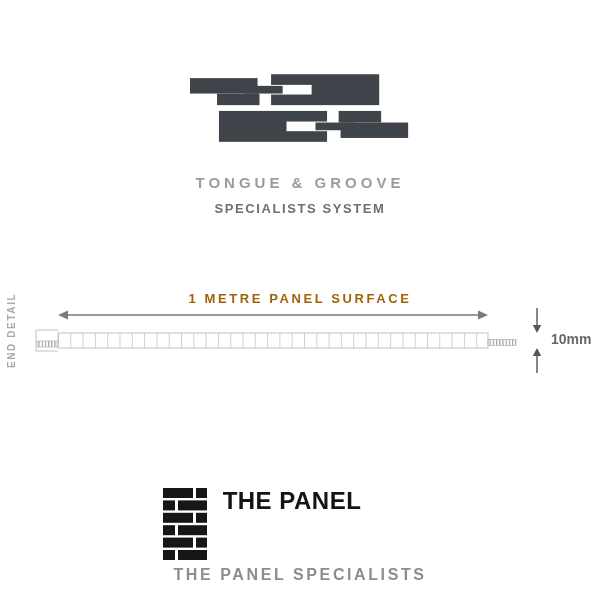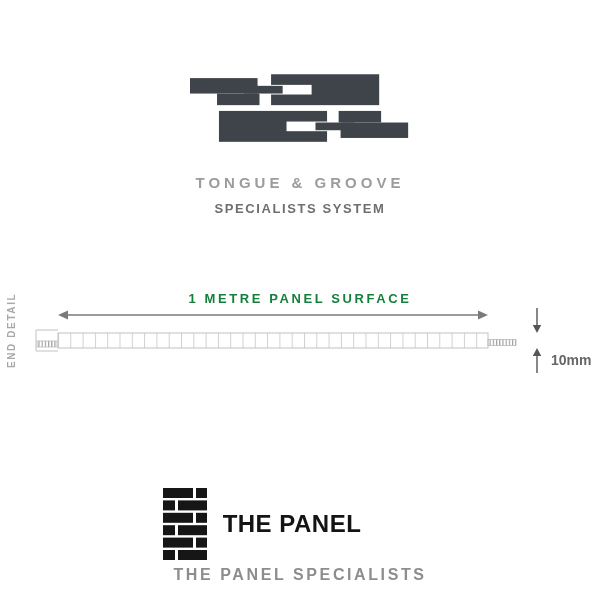--- a/index.html
+++ b/index.html
@@ -4,24 +4,24 @@
 <style>
   html,body{margin:0;padding:0;background:#ffffff;}
   .page{position:relative;width:600px;height:600px;background:#ffffff;overflow:hidden;
         font-family:Liberation Sans, sans-serif;}
   .abs{position:absolute;}
   .center-text{position:absolute;left:0;width:600px;text-align:center;}
   .tg-title{top:174px;font-size:15px;font-weight:700;letter-spacing:4px;color:#9c9c9c;}
   .tg-subtitle{top:201px;font-size:13px;font-weight:700;letter-spacing:1.6px;color:#6f6f6f;}
   .end-detail{left:6px;top:292px;height:76px;writing-mode:vertical-rl;transform:rotate(180deg);
               font-size:10px;font-weight:700;letter-spacing:1.6px;color:#a8a8a8;}
-  .surface-label{top:291px;font-size:13px;font-weight:700;letter-spacing:2.6px;color:#15803d;}
-  .thickness-label{left:551px;top:331px;font-size:14px;font-weight:700;color:#666666;margin-top:21px;}
+  .surface-label{top:291px;font-size:13px;font-weight:700;letter-spacing:2.6px;color:#a16207;}
+  .thickness-label{left:551px;top:331px;font-size:14px;font-weight:700;color:#666666;}
   .brand-row{top:488px;left:0;width:523px;display:flex;justify-content:center;
-             align-items:center;gap:15px;position:absolute;}
+             gap:15px;position:absolute;}
   .brand-name{font-size:24px;font-weight:700;color:#141414;line-height:1.1;letter-spacing:0.5px;}
   .tagline{top:566px;font-size:16px;font-weight:700;letter-spacing:2.6px;color:#8d8d8d;}
 </style>
 </head>
 <body>
 
 <div class="page">
 
   <svg class="abs" style="left:190px;top:74px;" width="222" height="70" viewBox="0 0 230 72">
     <defs>

